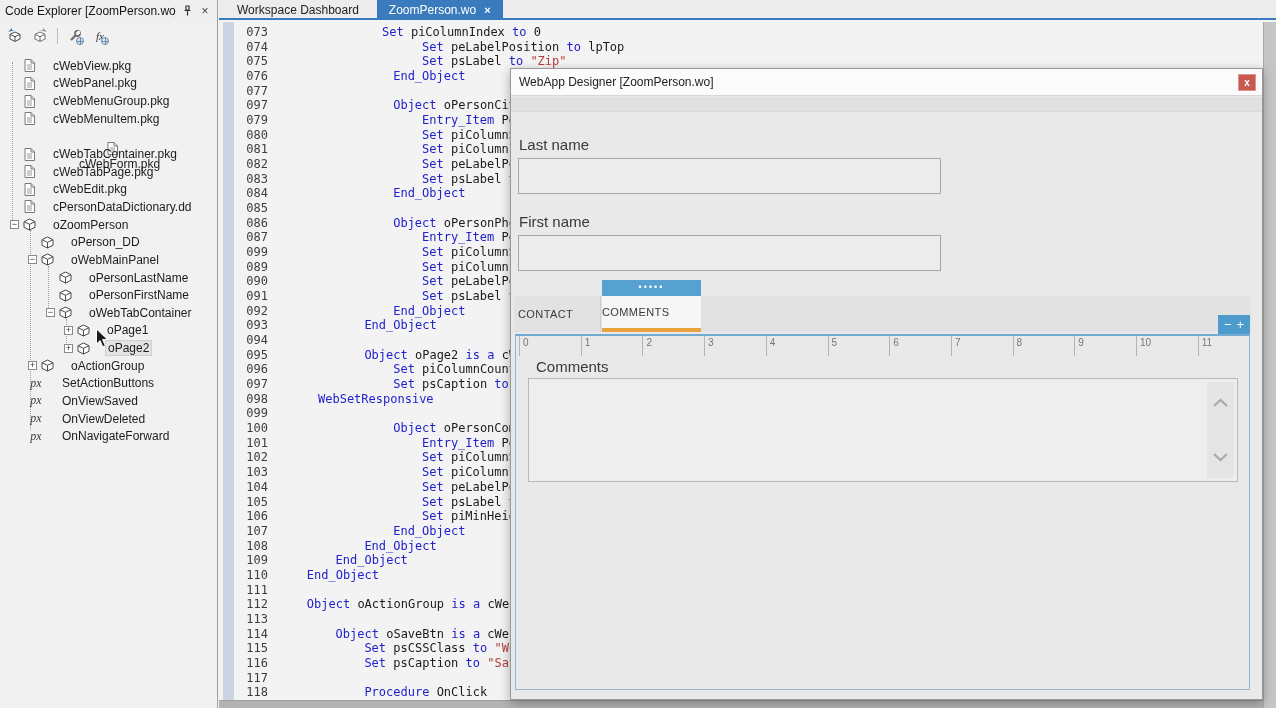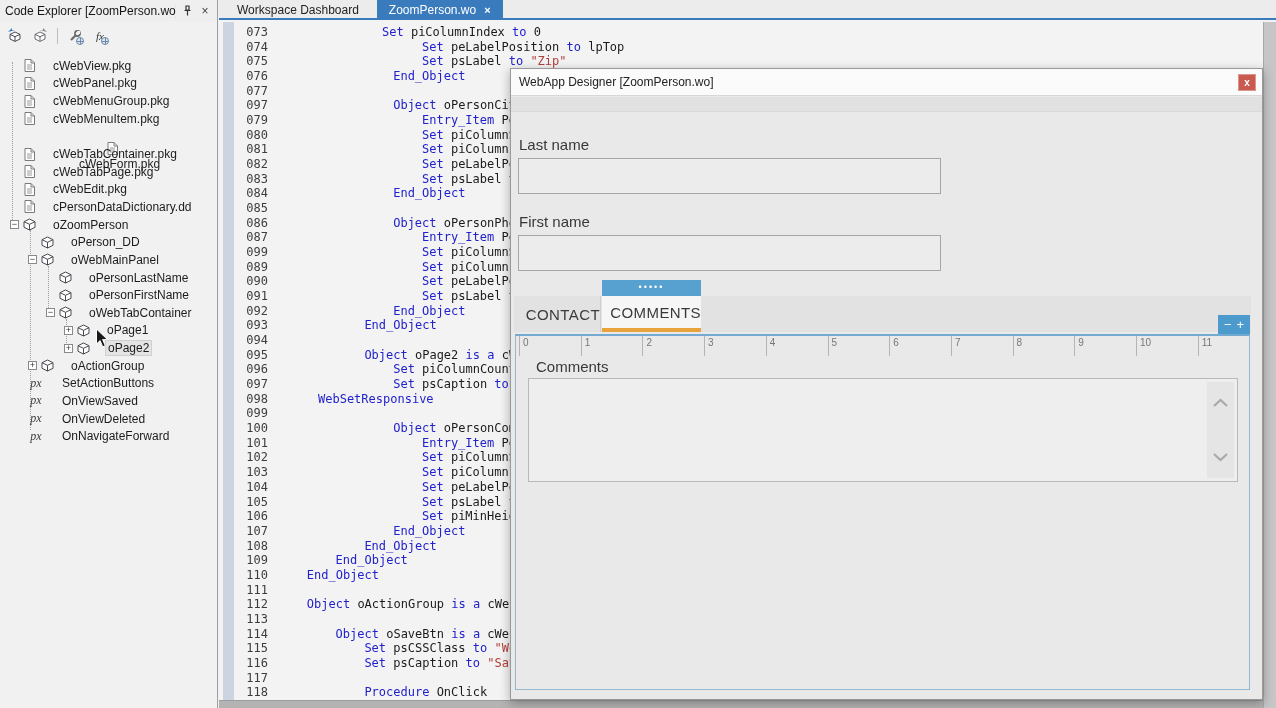--- a/index.html
+++ b/index.html
@@ -50,21 +50,21 @@
   
   .designer { position:absolute; left:510px; top:68px; width:753px; height:632px; background:#e9e9e9; border:1px solid #999; box-shadow:0 3px 10px rgba(0,0,0,0.3); }
   .dtitlebar { position:absolute; left:0; top:0; right:0; height:27px; background:#fbfbfb; border-bottom:1px solid #d7d7d7; display:flex; align-items:center; }
   .dtitle { font-size:12px; color:#222; padding-left:8px; flex:1; }
   .dclose { position:absolute; right:6px; top:5px; width:18px; height:17px; background:#c95a50; border:1px solid #e0958d; color:#fff; font-size:10px; font-weight:bold; display:flex; align-items:center; justify-content:center; }
   .dband { position:absolute; left:0; top:28px; right:0; height:15px; background:#e1e1e1; border-bottom:1px solid #dadada; }
   .dlabel { position:absolute; font-size:15px; color:#383838; }
   .dinput { position:absolute; width:423px; height:36px; background:#ececec; border:1px solid #a6a6a6; }
   .dhandle { position:absolute; left:91px; top:211px; width:99px; height:17px; background:#57a1d1; color:#fff; text-align:center; font-size:9px; letter-spacing:2px; line-height:14px; }
   .dtabstrip { position:absolute; left:3px; top:227px; width:737px; height:36px; background:#e2e2e2; }
-  .dtab { position:absolute; top:0; height:36px; display:flex; align-items:center; justify-content:flex-end; font-size:15px; color:#3a3a3a; letter-spacing:0.4px; }
+  .dtab { position:absolute; top:0; height:36px; display:flex; align-items:center; justify-content:flex-start; font-size:11px; color:#3a3a3a; letter-spacing:0.4px; }
   .dtab.contact { left:4px; width:83px; border-right:1px solid #d0d0d0; }
   .dtab.comments { left:88px; width:99px; background:#f6f6f6; border-bottom:4px solid #e8a33d; }
   .plusminus { position:absolute; left:707px; top:246px; width:32px; height:19px; background:#4d9bcd; color:#fff; display:flex; align-items:center; justify-content:center; gap:5px; font-size:13px; z-index:3; }
   .plusminus span { line-height:1; }
   .canvas { position:absolute; left:4px; top:265px; width:735px; height:356px; border:1px solid #93b7cf; border-top:2px solid #74a9d1; }
   .ruler { position:absolute; left:0; top:0; right:0; height:21px; }
   .tick { position:absolute; top:0; height:20px; }
   .tickline { position:absolute; left:0; top:0; width:1px; height:20px; background:#b4b4b4; }
   .ticknum { position:absolute; left:4px; top:1px; font-size:10px; color:#777; }
   .comments-label { position:absolute; left:20px; top:22px; font-size:15px; color:#383838; }

